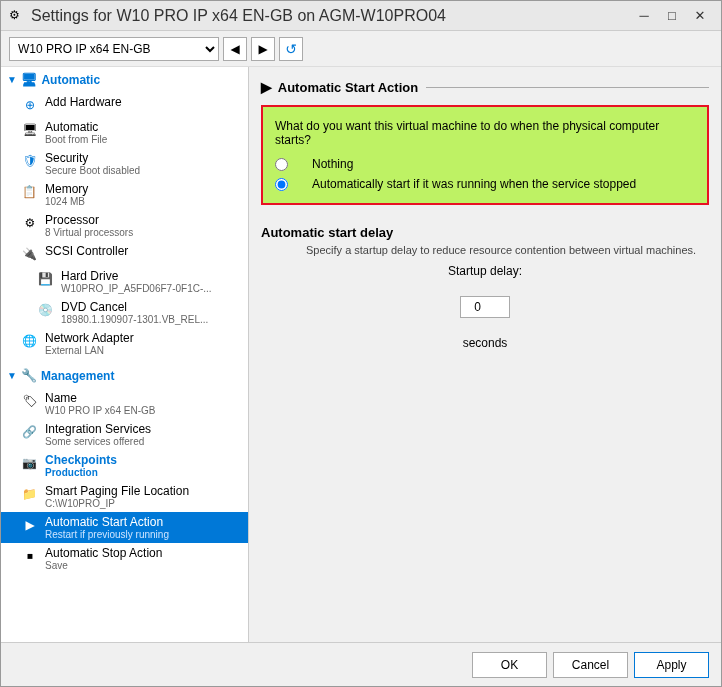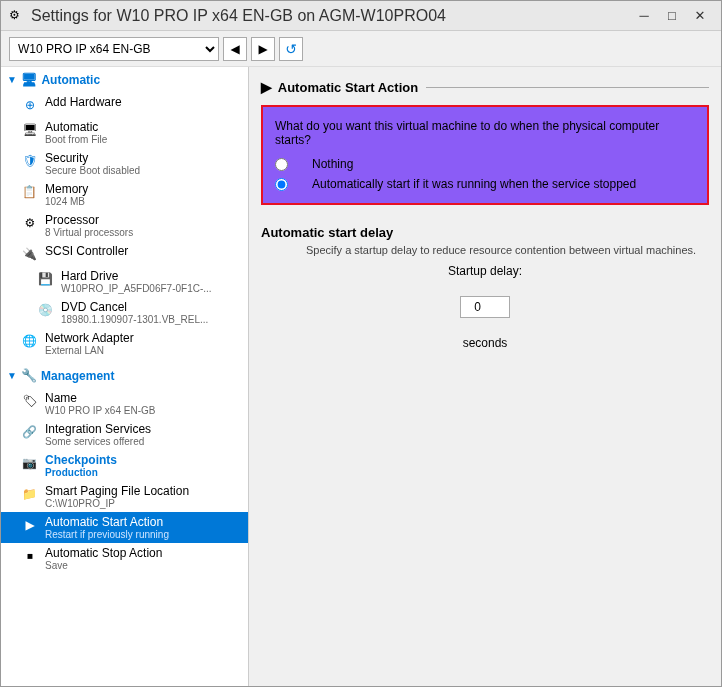--- a/index.html
+++ b/index.html
@@ -32,21 +32,21 @@
     .item-sub { font-size: 10px; color: #666; }
     .sub-item { padding-left: 36px; }
 
     
     .right-panel { flex: 1; padding: 12px; background: #f0f0f0; overflow-y: auto; }
 
     .section-title { display: flex; align-items: center; font-size: 13px; font-weight: bold; margin-bottom: 10px; }
     .section-title-icon { margin-right: 6px; font-size: 14px; }
     .section-title-line { flex: 1; height: 1px; background: #aaa; margin-left: 8px; }
 
-    .content-box { border: 2px solid #e81123; padding: 12px; margin-bottom: 12px; background: #8b5cf6; }
+    .content-box { border: 2px solid #e81123; padding: 12px; margin-bottom: 12px; background: #bef264; }
 
     .question-text { font-size: 12px; margin-bottom: 10px; }
 
     .radio-group { display: flex; flex-direction: column; gap: 6px; }
     .radio-item { display: flex; align-items: center; gap: 24px; cursor: pointer; }
     .radio-item input[type=radio] { cursor: pointer; }
 
     .startup-delay-section { margin-top: 10px; padding: 8px 0; }
     .startup-delay-title { font-weight: bold; font-size: 13px; margin-bottom: 4px; }
     .startup-delay-desc { font-size: 11px; color: #444; margin-bottom: 8px; margin-left: 45px; }
@@ -276,14 +276,19 @@
         <div class="startup-delay-row">
           <label>Startup delay:</label>
           <input type="number" class="startup-delay-input" value="0" style="">
           <span>seconds</span>
         </div>
       </div>
 
     </div>
   </div>
 
+  <div class="bottom-bar">
+    <button class="bottom-btn">OK</button>
+    <button class="bottom-btn">Cancel</button>
+    <button class="bottom-btn apply">Apply</button>
+  </div>
 
 </div>
 
 </body></html>

